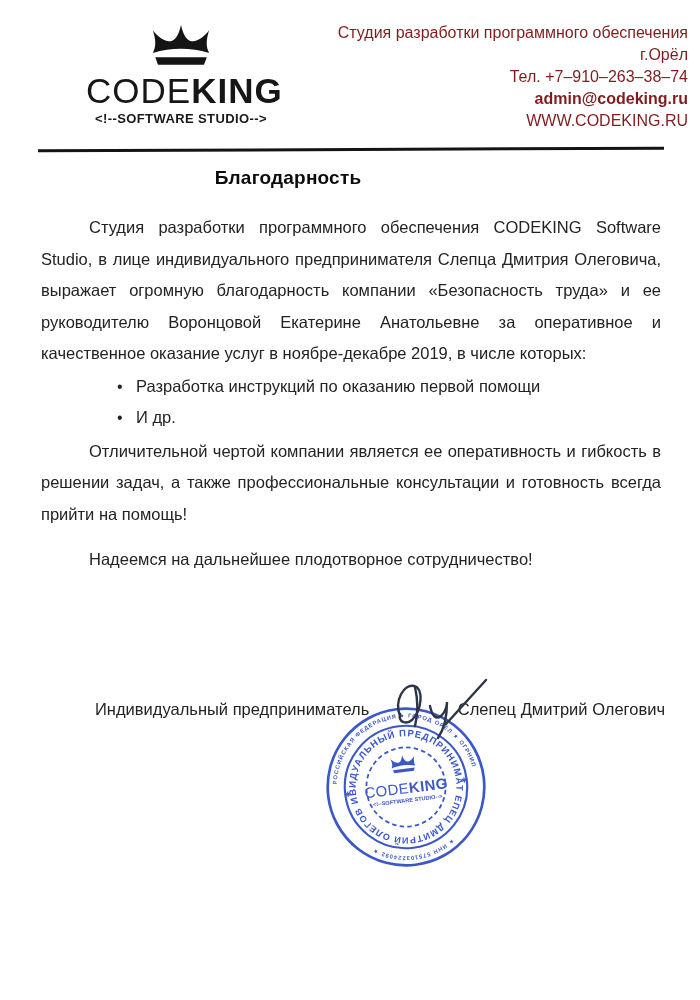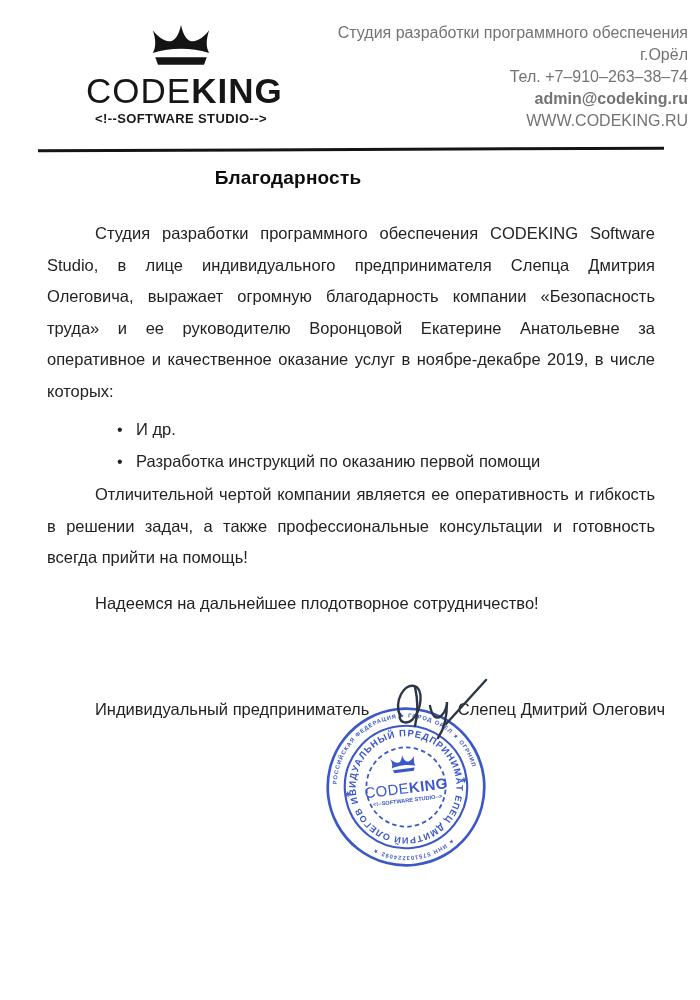--- a/index.html
+++ b/index.html
@@ -9,29 +9,29 @@
     font-family:"Liberation Sans","DejaVu Sans",sans-serif;
     color:#1f1f1f;
   }
   
   .logo-block{position:absolute;left:86px;top:24px;width:190px;text-align:center;}
   .logo-crown{display:block;margin:0 auto 2px auto;}
   .logo-word{font-size:35px;letter-spacing:1px;color:#161616;line-height:36px;white-space:nowrap;}
   .logo-word .lt{font-weight:400;}
   .logo-word .bd{font-weight:800;}
   .logo-tag{font-size:13px;font-weight:700;letter-spacing:.4px;color:#191919;margin-top:2px;white-space:nowrap;}
-  .hdr{position:absolute;right:12px;top:22px;text-align:right;font-size:16px;line-height:22px;color:#737373;}
+  .hdr{position:absolute;right:12px;top:22px;text-align:right;font-size:16px;line-height:22px;color:#7f1d1d;}
   .hdr .b{font-weight:700;}
   .rule{position:absolute;left:38px;top:148px;width:626px;height:3px;background:#141414;transform:rotate(-.25deg);}
   
   .title{position:absolute;left:0;top:167px;width:576px;text-align:center;
          font-size:19px;font-weight:700;letter-spacing:.2px;color:#0c0c0c;}
   .body-text{position:absolute;left:40px;top:211px;width:622px;
          font-size:16.5px;line-height:31.5px;text-align:justify;color:#232323;}
-  .body-text p{margin:7px;}
+  .body-text p{margin:1px;}
   .indent{text-indent:48px;}
   ul.svc{list-style:none;margin:0;padding:0 0 0 75px;}
   ul.svc li{position:relative;padding-left:21px;text-align:justify;}
   ul.svc li::before{content:"•";position:absolute;left:2px;top:0;font-size:16px;}
   .p-after{margin-top:2px !important;}
   .p-hope{margin-top:14px !important;}
   
   .sig-left{position:absolute;left:95px;top:700px;font-size:16.5px;color:#232323;}
   .sig-right{position:absolute;right:35px;top:700px;font-size:16.5px;color:#232323;}
   .stamp{position:absolute;left:316px;top:697px;width:180px;height:180px;
@@ -65,22 +65,22 @@
     <div>WWW.CODEKING.RU</div>
   </div>
 
   <div class="rule"></div>
 
   <div class="title">Благодарность</div>
 
   <div class="body-text">
     <p class="indent">Студия разработки программного обеспечения CODEKING Software Studio, в лице индивидуального предпринимателя Слепца Дмитрия Олеговича, выражает огромную благодарность компании «Безопасность труда» и ее руководителю Воронцовой Екатерине Анатольевне за оперативное и качественное оказание услуг в ноябре-декабре 2019, в числе которых:</p>
     <ul class="svc">
+      <li>Разработка инструкций по оказанию первой помощи</li>
       <li>И др.</li>
-      <li>Разработка инструкций по оказанию первой помощи</li>
     </ul>
     <p class="indent p-after">Отличительной чертой компании является ее оперативность и гибкость в решении задач, а также профессиональные консультации и готовность всегда прийти на помощь!</p>
     <p class="indent p-hope">Надеемся на дальнейшее плодотворное сотрудничество!</p>
   </div>
 
   <div class="sig-left">Индивидуальный предприниматель</div>
   <div class="sig-right">Слепец Дмитрий Олегович</div>
 
   <svg class="stamp" viewBox="0 0 200 200">
     <defs>

